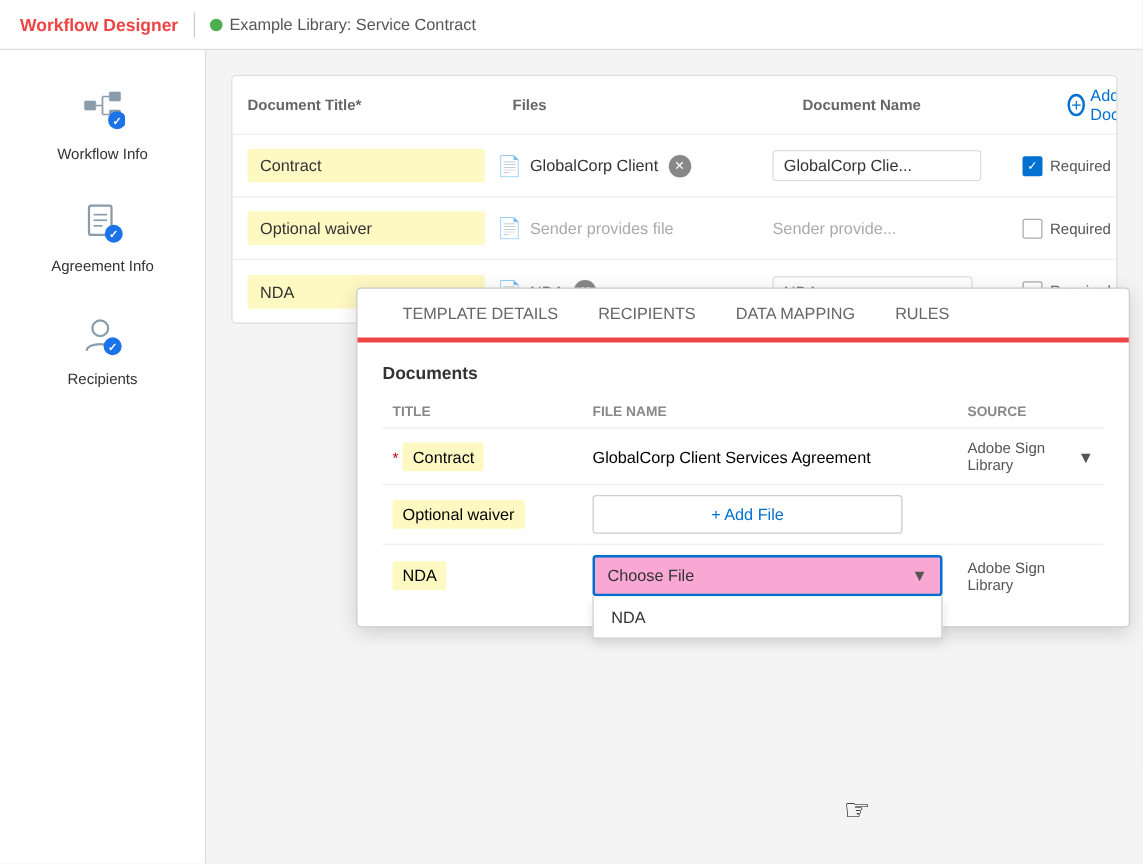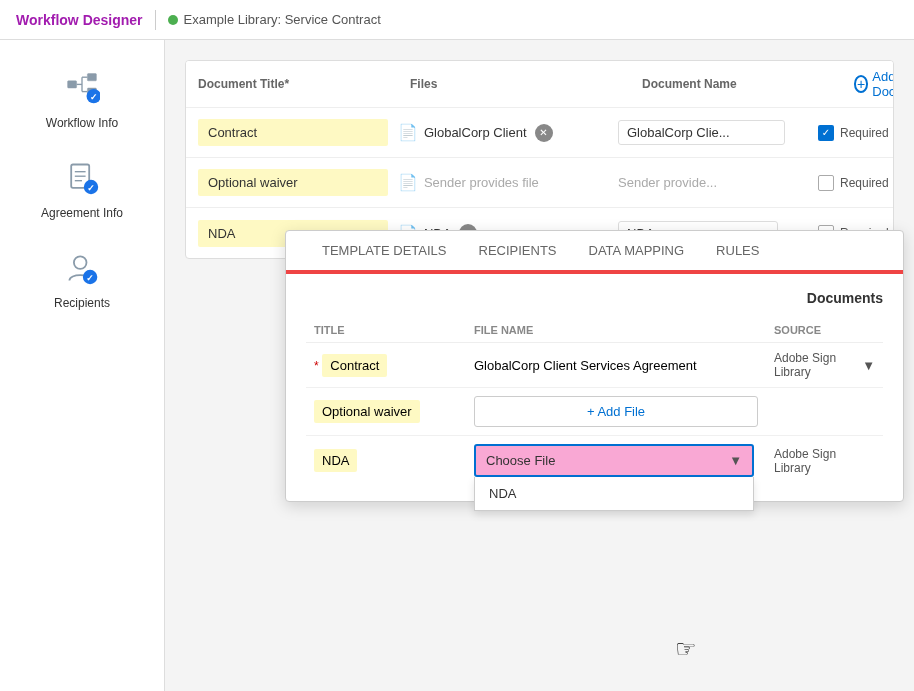--- a/index.html
+++ b/index.html
@@ -8,21 +8,21 @@
     
     .top-bar {
       height: 40px;
       background: #fff;
       border-bottom: 1px solid #ddd;
       display: flex;
       align-items: center;
       padding: 0 16px;
       gap: 12px;
     }
-    .top-bar-title { font-size: 14px; font-weight: 600; color: #a21caf; }
+    .top-bar-title { font-size: 14px; font-weight: 600; color: #ef4444; }
     .top-bar-divider { width: 1px; height: 20px; background: #ccc; }
     .top-bar-subtitle { font-size: 13px; color: #555; display: flex; align-items: center; gap: 6px; }
     .status-dot { width: 10px; height: 10px; border-radius: 50%; background: #4CAF50; display: inline-block; }
 
     
     .layout { display: flex; height: calc(691px - 40px); }
 
     
     .sidebar {
       width: 165px;
@@ -143,38 +143,38 @@
       margin-bottom: -2px;
       font-weight: 500;
     }
     .modal-tab.active {
       color: #0070d2;
       border-bottom: 2px solid #0070d2;
     }
 
     
     .modal-body { padding: 16px 20px; }
-    .modal-body h3 { font-size: 14px; font-weight: 600; color: #333; margin-bottom: 12px; text-align: right; }
+    .modal-body h3 { font-size: 14px; font-weight: 600; color: #333; margin-bottom: 12px; }
 
     
     .inner-table { width: 100%; border-collapse: collapse; }
     .inner-table th {
       font-size: 11px; color: #888; font-weight: 600; text-transform: uppercase;
       text-align: left; padding: 6px 8px; border-bottom: 1px solid #eee;
     }
     .inner-table td { padding: 8px 8px; border-bottom: 1px solid #f0f0f0; vertical-align: middle; }
     .inner-table tr:last-child td { border-bottom: none; }
     .title-cell-yellow { background: #fef9c3; padding: 4px 8px; border-radius: 2px; font-size: 13px; display: inline-block; }
     .required-star { color: #c00; font-size: 12px; }
 
     .add-file-btn {
       display: flex; align-items: center; justify-content: center;
       border: 1px solid #ccc; border-radius: 3px; padding: 7px 16px;
       font-size: 13px; color: #0070d2; cursor: pointer; background: #fff;
-      width: 284px;
+      width: 248px;
     }
 
     
     .choose-file-wrapper { position: relative; width: 280px; }
     .choose-file-input {
       display: flex; align-items: center; justify-content: space-between;
       border: 2px solid #0070d2; border-radius: 3px; padding: 7px 10px;
       font-size: 13px; color: #333; background: #f9a8d4; cursor: pointer; width: 280px;
     }
     .choose-file-dropdown {

